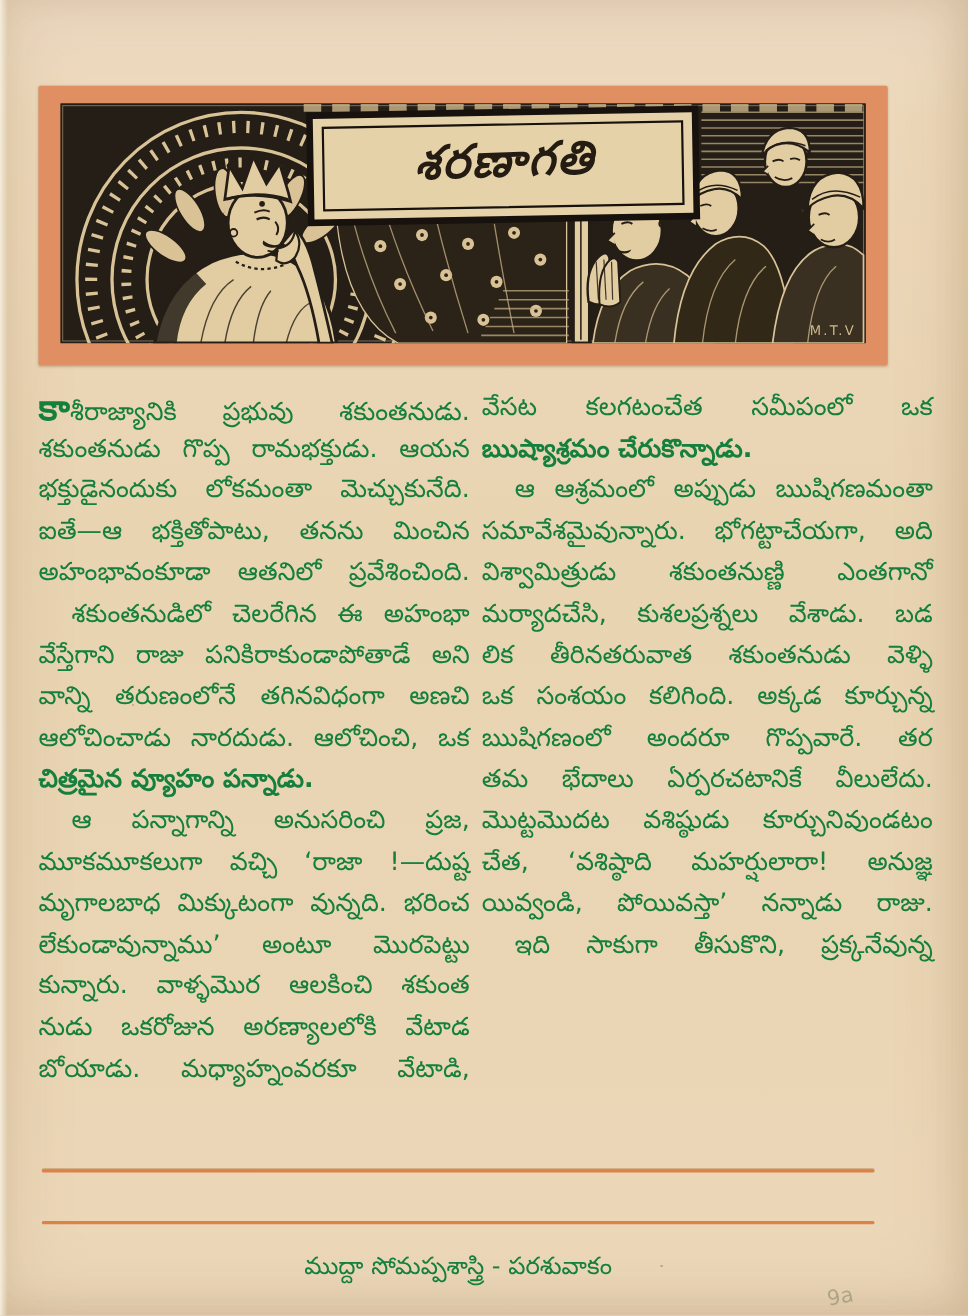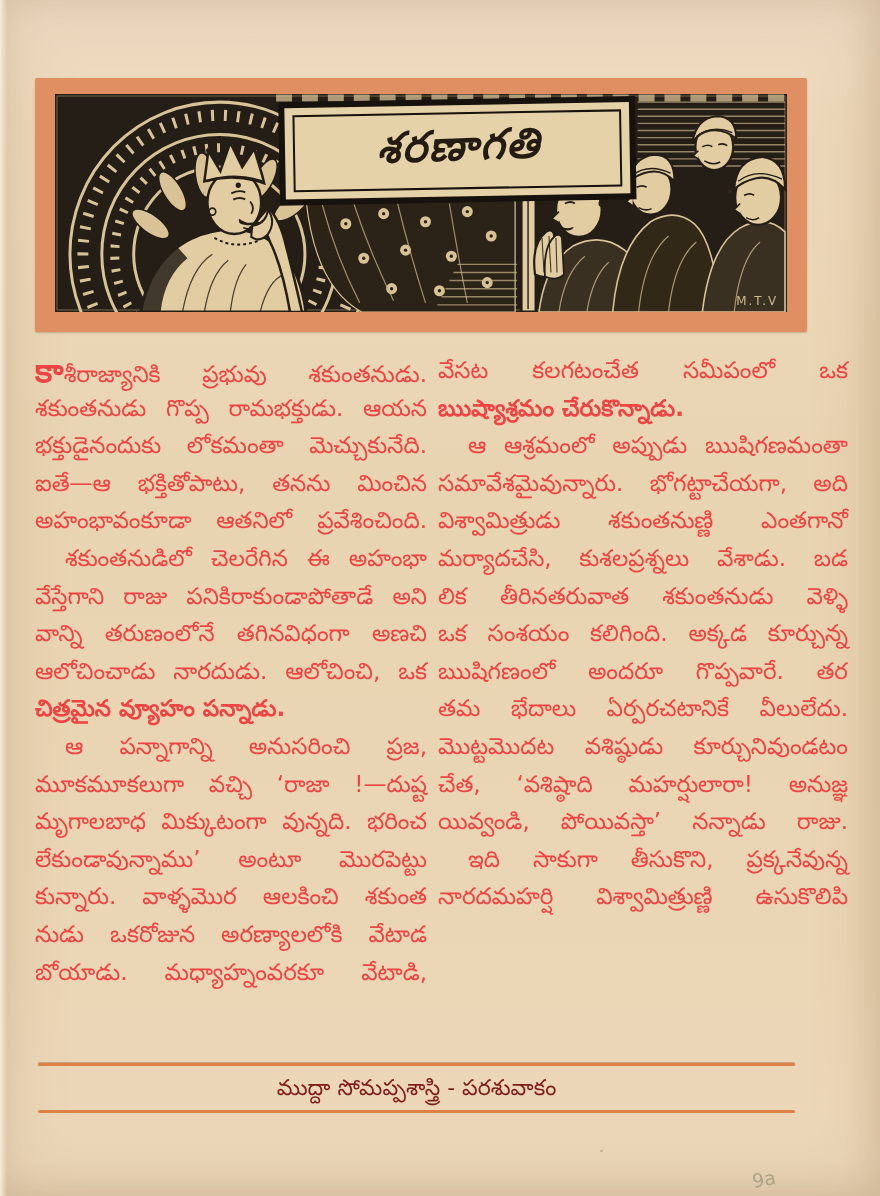--- a/index.html
+++ b/index.html
@@ -17,35 +17,35 @@
   .illus-frame{position:absolute;left:35px;top:78px;width:772px;height:254px;
     background:#df8f62;border-radius:2px;box-shadow:0 1px 2px rgba(90,50,20,.25);}
   .illus-inner{position:absolute;left:20px;top:16px;width:732px;height:218px;background:#241e16;}
   .illus-inner svg{display:block;width:100%;height:100%;}
   .banner-title-overlay{position:absolute;left:228px;top:10px;width:352px;height:92px;
     display:flex;align-items:center;justify-content:center;transform:rotate(-2deg);
     font-size:42px;font-weight:bold;font-style:italic;color:#241c12;letter-spacing:2px;
     font-family:"DejaVu Serif",serif;}
 
   
-  .col{position:absolute;top:352px;color:#ef4444;}
+  .col{position:absolute;top:352px;color:#15803d;}
   .col-left{left:35px;width:392px;}
   .col-right{left:438px;width:410px;}
   .bodyline{height:37.6px;line-height:37.6px;font-size:23px;
     text-align:justify;text-align-last:justify;white-space:nowrap;overflow:visible;}
   .bodyline.indent{padding-left:30px;}
   .bodyline.short{text-align-last:left;font-weight:bold;}
   .lead{font-size:33px;font-weight:bold;}
 
   
   .footer-rule{position:absolute;left:38px;width:757px;height:3px;background:#dc8247;border-radius:2px;}
   .footer-rule.top{top:1063px;box-shadow:0 -1px 0 rgba(140,70,25,.35);}
   .footer-rule.bottom{top:1110px;}
-  .footer-byline{position:absolute;left:38px;top:1068px;width:757px;height:40px;line-height:40px;
-    text-align:center;font-size:22px;color:#7f1d1d;}
+  .footer-byline{position:absolute;left:38px;top:1132px;width:757px;height:40px;line-height:40px;
+    text-align:center;font-size:22px;color:#15803d;}
 
   .corner-smudge{position:absolute;left:752px;top:1168px;font-size:19px;
     color:rgba(108,118,88,.45);transform:rotate(-10deg);}
   .speck{position:absolute;border-radius:50%;background:rgba(95,72,48,.30);}
   .speck.s1{left:390px;top:188px;width:3px;height:3px;}
   .speck.s2{left:728px;top:190px;width:3px;height:3px;}
   .speck.s3{left:120px;top:640px;width:2px;height:2px;}
   .speck.s4{left:600px;top:1150px;width:3px;height:2px;}
 </style>
 </head>
@@ -264,21 +264,20 @@
     <div class="bodyline">విశ్వామిత్రుడు శకుంతనుణ్ణి ఎంతగానో</div>
     <div class="bodyline">మర్యాదచేసి, కుశలప్రశ్నలు వేశాడు. బడ</div>
     <div class="bodyline">లిక తీరినతరువాత శకుంతనుడు వెళ్ళి</div>
     <div class="bodyline">ఒక సంశయం కలిగింది. అక్కడ కూర్చున్న</div>
     <div class="bodyline">ఋషిగణంలో అందరూ గొప్పవారే. తర</div>
     <div class="bodyline">తమ భేదాలు ఏర్పరచటానికే వీలులేదు.</div>
     <div class="bodyline">మొట్టమొదట వశిష్ఠుడు కూర్చునివుండటం</div>
     <div class="bodyline">చేత, ‘వశిష్ఠాది మహర్షులారా! అనుజ్ఞ</div>
     <div class="bodyline">యివ్వండి, పోయివస్తా’ నన్నాడు రాజు.</div>
     <div class="bodyline indent">ఇది సాకుగా తీసుకొని, ప్రక్కనేవున్న</div>
-    <div class="bodyline">నారదమహర్షి విశ్వామిత్రుణ్ణి ఉసుకొలిపి</div>
   </div>
 
 <div class="footer-rule top"></div>
 <div class="footer-byline">ముద్దా సోమప్పశాస్త్రి - పరశువాకం</div>
 <div class="footer-rule bottom"></div>
 
 <div class="corner-smudge">9a</div>
 <div class="speck s1"></div>
 <div class="speck s2"></div>
 <div class="speck s3"></div>

